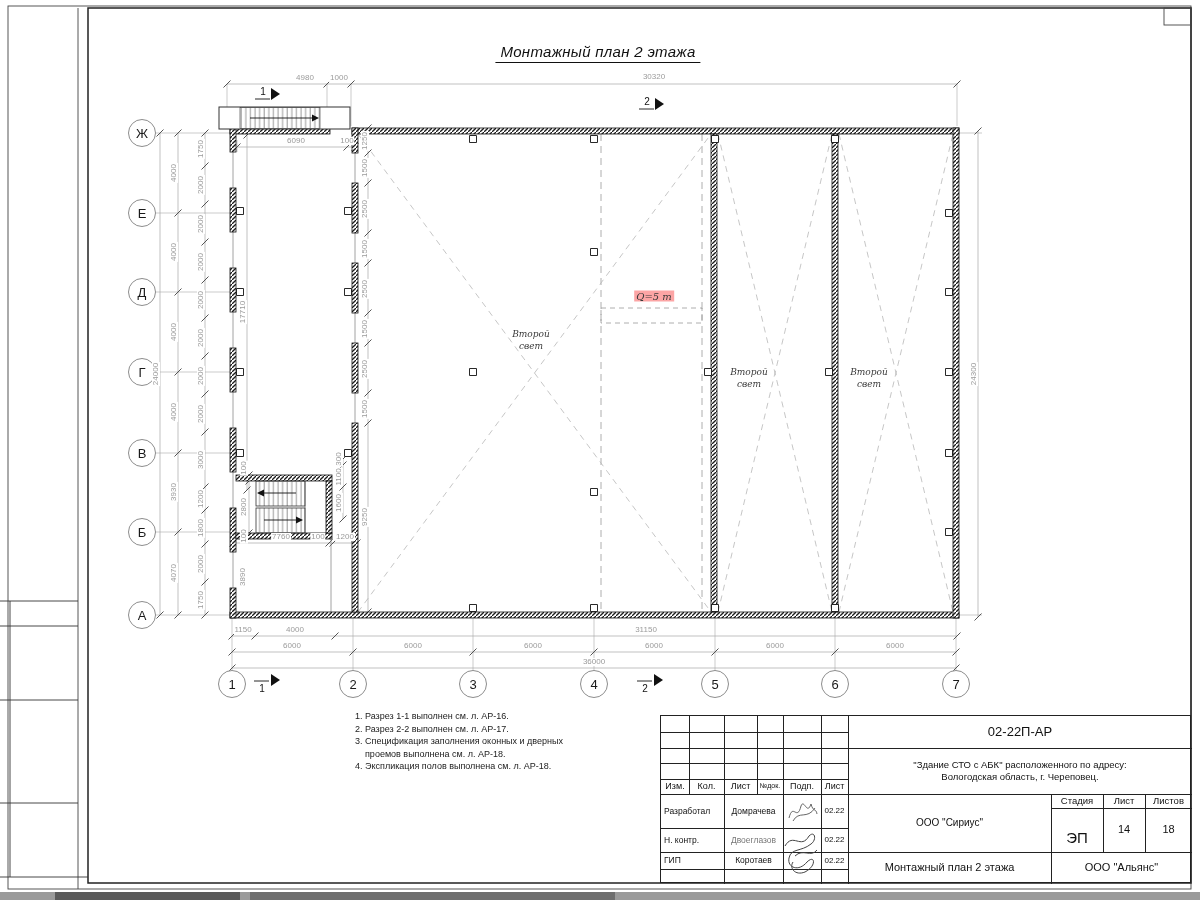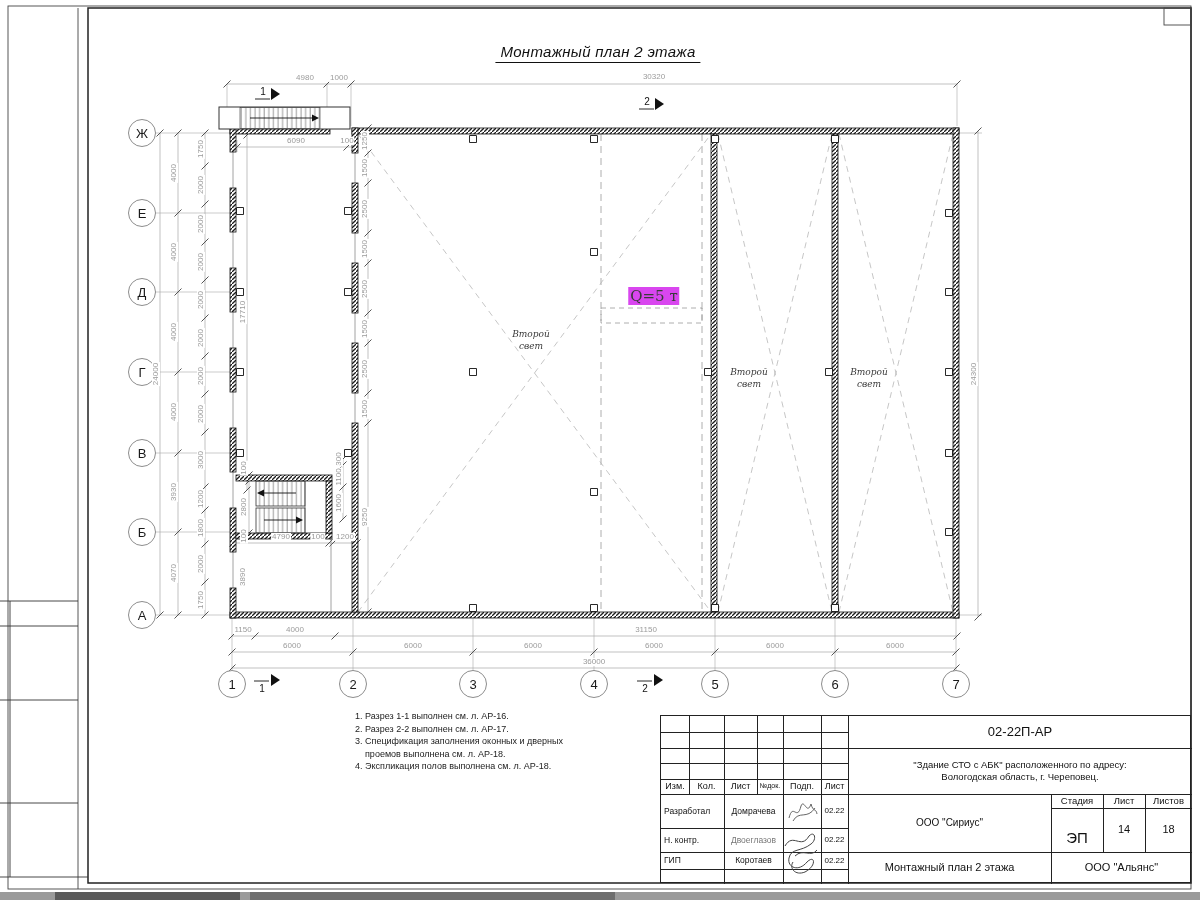--- a/index.html
+++ b/index.html
@@ -8,21 +8,21 @@
   .sheet svg{position:absolute;left:0;top:0;}
   .dimh,.dimv{position:absolute;transform:translate(-50%,-50%);font-size:8px;color:#9b9b9b;
          background:#fff;padding:0 1px;white-space:nowrap;line-height:1;}
   .dimv{transform:translate(-50%,-50%) rotate(-90deg);}
   .axis{position:absolute;width:26px;height:26px;border:1px solid #8d8d8d;border-radius:50%;
          transform:translate(-50%,-50%);display:flex;align-items:center;justify-content:center;
          font-size:13px;color:#1a1a1a;background:#fff;line-height:1;}
   .plan-label{position:absolute;transform:translate(-50%,-50%);width:50px;text-align:center;
          font-family:"DejaVu Serif",serif;font-style:italic;font-size:9px;color:#3a3a3a;line-height:1.3;}
   .crane{position:absolute;transform:translate(-50%,-50%);font-family:"DejaVu Serif",serif;
-         font-size:15px;color:#3a3a3a;white-space:nowrap;background:#d946ef;padding:0 2px;}
+         font-style:italic;font-size:10px;color:#3a3a3a;white-space:nowrap;background:#fca5a5;padding:0 2px;}
   .smark{position:absolute;transform:translate(-50%,-50%);font-size:10px;color:#111;line-height:1;}
   .sheet-title{position:absolute;left:598px;top:43px;transform:translateX(-50%);
          font-size:15px;font-style:italic;color:#111;border-bottom:1.3px solid #111;
          padding:0 5px 2px;white-space:nowrap;letter-spacing:.3px;}
   .notes{position:absolute;left:338px;top:710px;font-size:9px;color:#222;line-height:1.4;margin-left:17px;}
   .notes div:nth-of-type(4){padding-left:10px;}
   
   .tb{position:absolute;left:660px;top:715px;width:531px;height:168px;box-sizing:border-box;
       border:1.4px solid #222;color:#111;}
   .tb .vl{position:absolute;width:0;border-left:1.1px solid #222;}
@@ -194,21 +194,21 @@
       <div class="dimh" style="left: 243px; top: 630px;">1150</div>
       <div class="dimh" style="left: 295px; top: 630px;">4000</div>
       <div class="dimh" style="left: 646px; top: 630px; text-align: right;">31150</div>
       <div class="dimh" style="left: 292px; top: 646px;">6000</div>
       <div class="dimh" style="left: 413px; top: 646px;">6000</div>
       <div class="dimh" style="left: 533px; top: 646px;">6000</div>
       <div class="dimh" style="left: 654px; top: 646px;">6000</div>
       <div class="dimh" style="left: 775px; top: 646px;">6000</div>
       <div class="dimh" style="left: 895px; top: 646px;">6000</div>
       <div class="dimh" style="left: 594px; top: 662px;">36000</div>
-      <div class="dimh" style="left: 281px; top: 537px;">4790</div>
+      <div class="dimh" style="left: 281px; top: 537px;">7760</div>
       <div class="dimh" style="left: 318px; top: 537px;">100</div>
       <div class="dimh" style="left: 345px; top: 537px;">1200</div>
     </div>
   <div>
 
   <div class="dimv" style="left: 156px; top: 374px;">24000</div>
       <div class="dimv" style="left: 174px; top: 173px;">4000</div>
       <div class="dimv" style="left: 174px; top: 252px;">4000</div>
       <div class="dimv" style="left: 174px; top: 332px;">4000</div>
       <div class="dimv" style="left: 174px; top: 412px;">4000</div>

